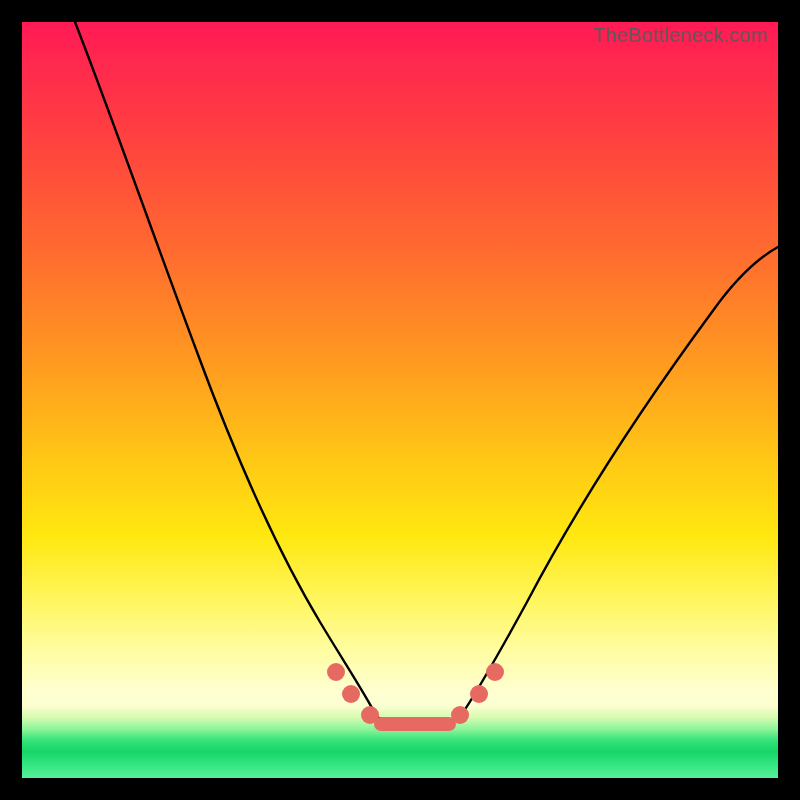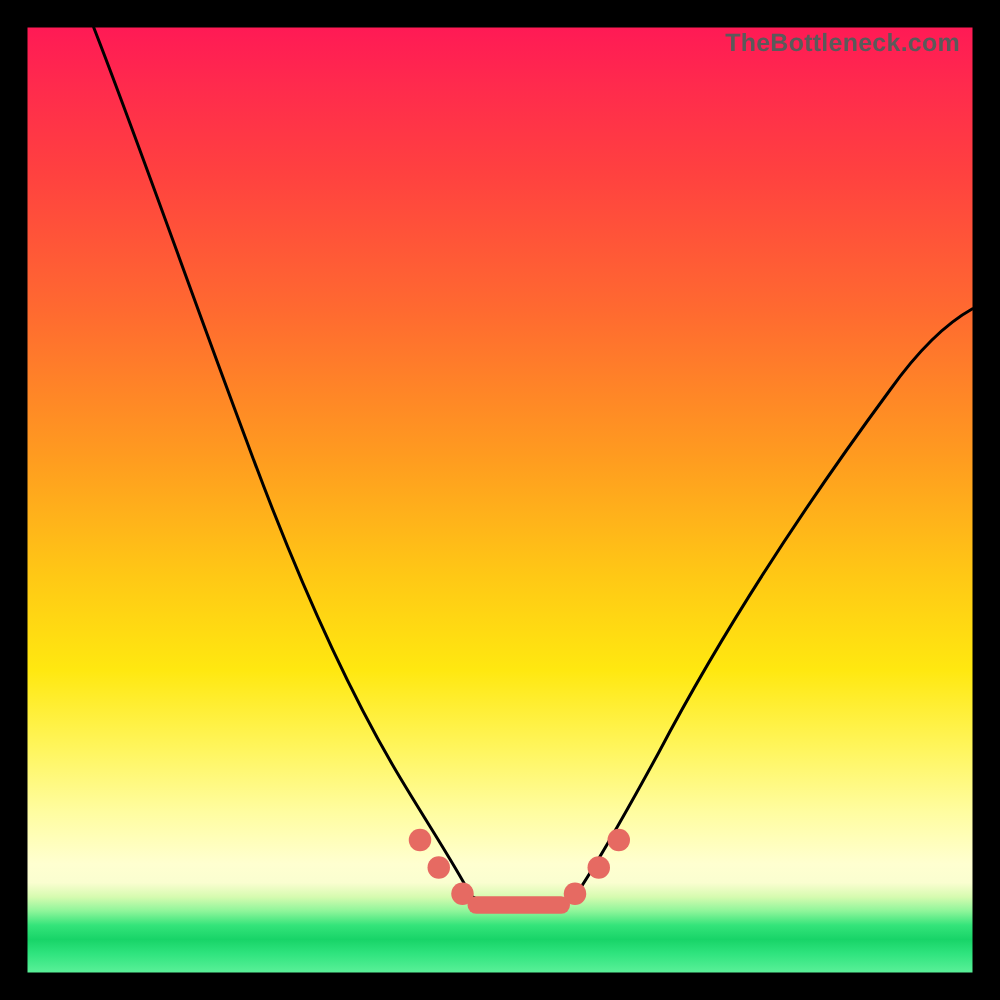--- a/index.html
+++ b/index.html
@@ -45,21 +45,21 @@
       #2fe47e 98%,
       #5af098 100%
     );
   }
   .watermark {
     position: absolute;
     top: 2px;
     right: 10px;
     font-family: Arial, Helvetica, sans-serif;
     font-size: 20px;
-    font-weight: 700;
+    font-weight: 400;
     color: #5a5a5a;
     letter-spacing: 0.2px;
     user-select: none;
   }
   svg.curves {
     position: absolute;
     left: 0;
     top: 0;
     width: 756px;
     height: 756px;

